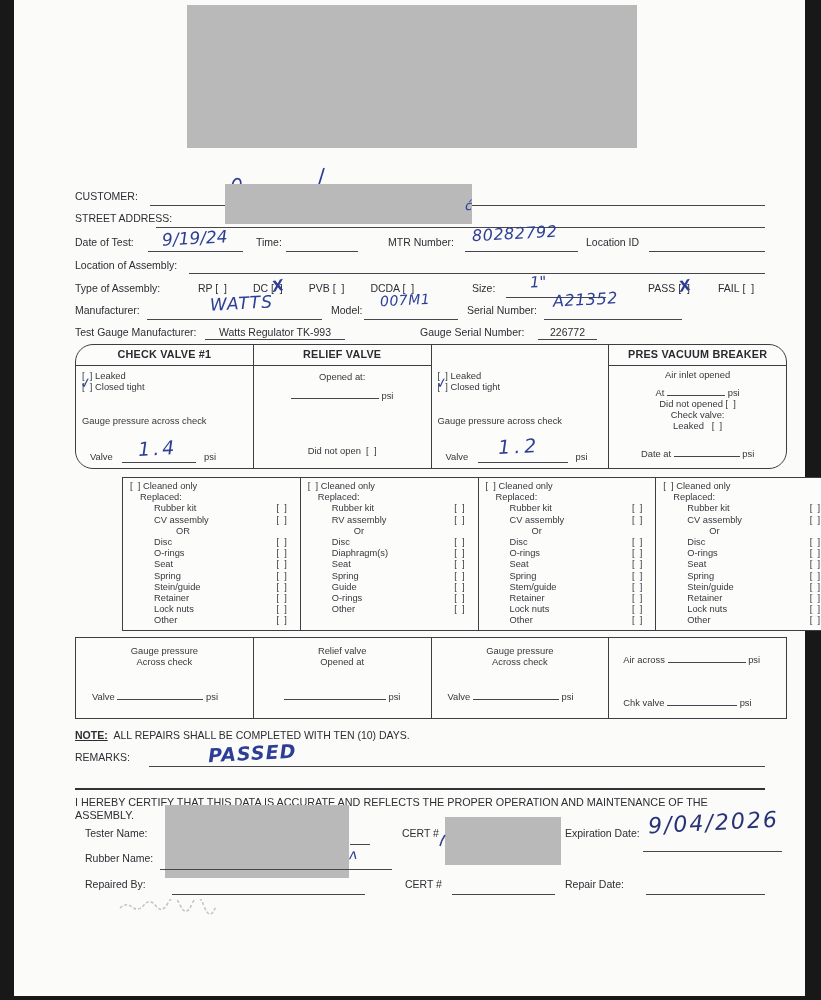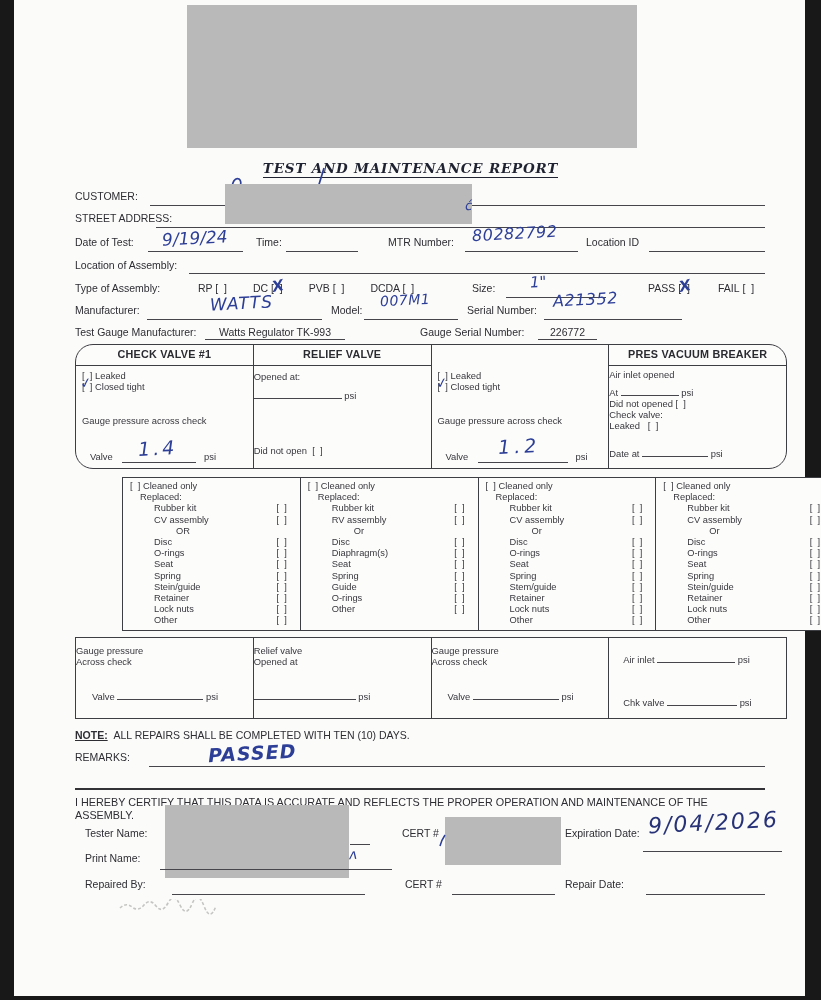--- a/index.html
+++ b/index.html
@@ -28,21 +28,21 @@
   }
   
   .ftable{position:absolute;left:75px;width:710px;display:flex;border:1.6px solid #3d3d44;background:#fcfcfb;}
   .fcol{flex:1;position:relative;border-right:1.6px solid #3d3d44;}
   .fcol:last-child{border-right:none;}
   .fhead{
     height:17px;border-bottom:1.6px solid #3d3d44;text-align:center;
     font-weight:bold;font-size:10.8px;color:#2a2a31;padding-top:3px;letter-spacing:.2px;
   }
   .cellTxt{position:absolute;font-size:9.4px;color:#37373d;white-space:nowrap;}
-  .cellCtr{position:absolute;left:0;width:100%;text-align:left;font-size:9.4px;color:#37373d;white-space:nowrap;}
+  .cellCtr{position:absolute;left:0;width:100%;text-align:center;font-size:9.4px;color:#37373d;white-space:nowrap;}
   .cline{display:inline-block;border-bottom:1.2px solid #45454b;height:9px;}
   
   .rcol{flex:1;position:relative;border-right:1.6px solid #3d3d44;padding:3px 7px 0 7px;box-sizing:border-box;}
   .rcol:last-child{border-right:none;}
   .rrow{font-size:9.3px;line-height:11.2px;color:#37373d;white-space:pre;}
   .ritem{display:flex;justify-content:space-between;font-size:9.3px;line-height:11.2px;color:#37373d;padding-left:24px;padding-right:6px;}
   .rdiv{font-size:9.3px;line-height:11.2px;color:#37373d;padding-left:46px;}
   .cb{position:relative;display:inline-block;}
   .xink{
     position:absolute;left:1px;top:-5px;font-family:"DejaVu Sans",sans-serif;
@@ -57,21 +57,20 @@
   .smudge{position:absolute;left:116px;top:899px;opacity:.75;filter:blur(.6px);}
 </style>
 </head>
 <body>
 
 <div class="screen">
   <div class="paper"></div>
 
   <div class="redact" style="left:187px;top:5px;width:450px;height:143px;"></div>
 
-  <div class="title"><span>TEST AND MAINTENANCE REPORT</span></div>
 
   <svg class="abs" style="left:228px;top:172px;" width="18" height="22">
     <path d="M3,20 Q5,4 11,7 Q14,9 12,16" stroke="#2d3e97" stroke-width="1.7" fill="none"></path>
   </svg>
   <svg class="abs" style="left:315px;top:167px;" width="12" height="26">
     <path d="M9,1 L2,24" stroke="#2d3e97" stroke-width="1.7" fill="none"></path>
   </svg>
 
   <div class="lbl" style="left:75px;top:190px;">CUSTOMER:</div>
   <div class="line" style="left:150px;top:205px;width:615px;"></div>
@@ -344,21 +343,21 @@
       <div class="cellCtr" style="top:7px;">Relief valve</div>
       <div class="cellCtr" style="top:18px;">Opened at</div>
       <div class="cellCtr" style="top:52px;"><span class="cline" style="width:102px;"></span> <span>psi</span></div>
     </div>
     <div class="fcol">
       <div class="cellCtr" style="top:7px;">Gauge pressure</div>
       <div class="cellCtr" style="top:18px;">Across check</div>
       <div class="cellTxt" style="left:16px;top:52px;"><span>Valve</span> <span class="cline" style="width:86px;"></span> <span>psi</span></div>
     </div>
     <div class="fcol">
-      <div class="cellTxt" style="left:14px;top:15px;"><span>Air inlet</span> <span class="cline" style="width:78px;"></span> <span>psi</span></div>
+      <div class="cellTxt" style="left:14px;top:15px;"><span>Air across</span> <span class="cline" style="width:78px;"></span> <span>psi</span></div>
       <div class="cellTxt" style="left:14px;top:58px;"><span>Chk valve</span> <span class="cline" style="width:70px;"></span> <span>psi</span></div>
     </div>
   </div>
 
   <div class="lbl" style="left:75px;top:729px;"><span style="text-decoration:underline;font-weight:bold;">NOTE:</span>&nbsp;&nbsp;<span>ALL REPAIRS SHALL BE COMPLETED WITH TEN (10) DAYS.</span></div>
 
   <div class="lbl" style="left:75px;top:751px;">REMARKS:</div>
   <div class="line" style="left:149px;top:766px;width:616px;"></div>
   <div class="hw" style="left:208px;top:742px;font-size:19px;letter-spacing:1px;font-weight:bold;">PASSED</div>
 
@@ -372,21 +371,21 @@
   <div class="lbl" style="left:85px;top:827px;">Tester Name:</div>
   <div class="line" style="left:350px;top:844px;width:20px;"></div>
   <div class="lbl" style="left:402px;top:827px;">CERT #</div>
   <svg class="abs" style="left:438px;top:834px;" width="10" height="14">
     <path d="M7,1 Q3,7 2,12" stroke="#2d3e97" stroke-width="1.5" fill="none"></path>
   </svg>
   <div class="lbl" style="left:565px;top:827px;">Expiration Date:</div>
   <div class="line" style="left:643px;top:851px;width:139px;"></div>
   <div class="hw" style="left:648px;top:810px;font-size:22px;letter-spacing:2px;color:#283377;">9/04/2026</div>
 
-  <div class="lbl" style="left:85px;top:852px;">Print Name:</div>
+  <div class="lbl" style="left:85px;top:852px;">Rubber Name:</div>
   <div class="line" style="left:160px;top:869px;width:232px;"></div>
   <div class="hw" style="left:349px;top:846px;font-size:14px;">ʌ</div>
 
   <div class="lbl" style="left:85px;top:878px;">Repaired By:</div>
   <div class="line" style="left:172px;top:894px;width:193px;"></div>
   <div class="lbl" style="left:405px;top:878px;">CERT #</div>
   <div class="line" style="left:452px;top:894px;width:103px;"></div>
   <div class="lbl" style="left:565px;top:878px;">Repair Date:</div>
   <div class="line" style="left:646px;top:894px;width:119px;"></div>
 

